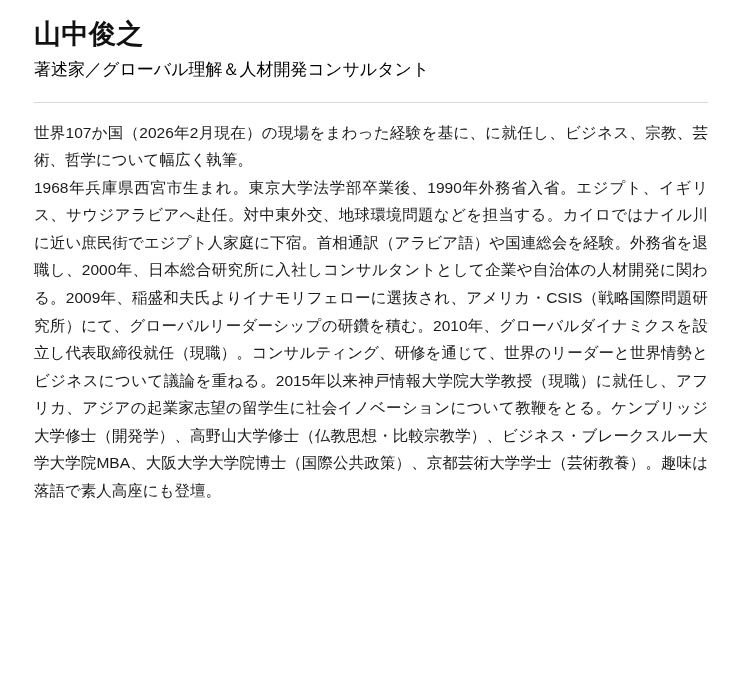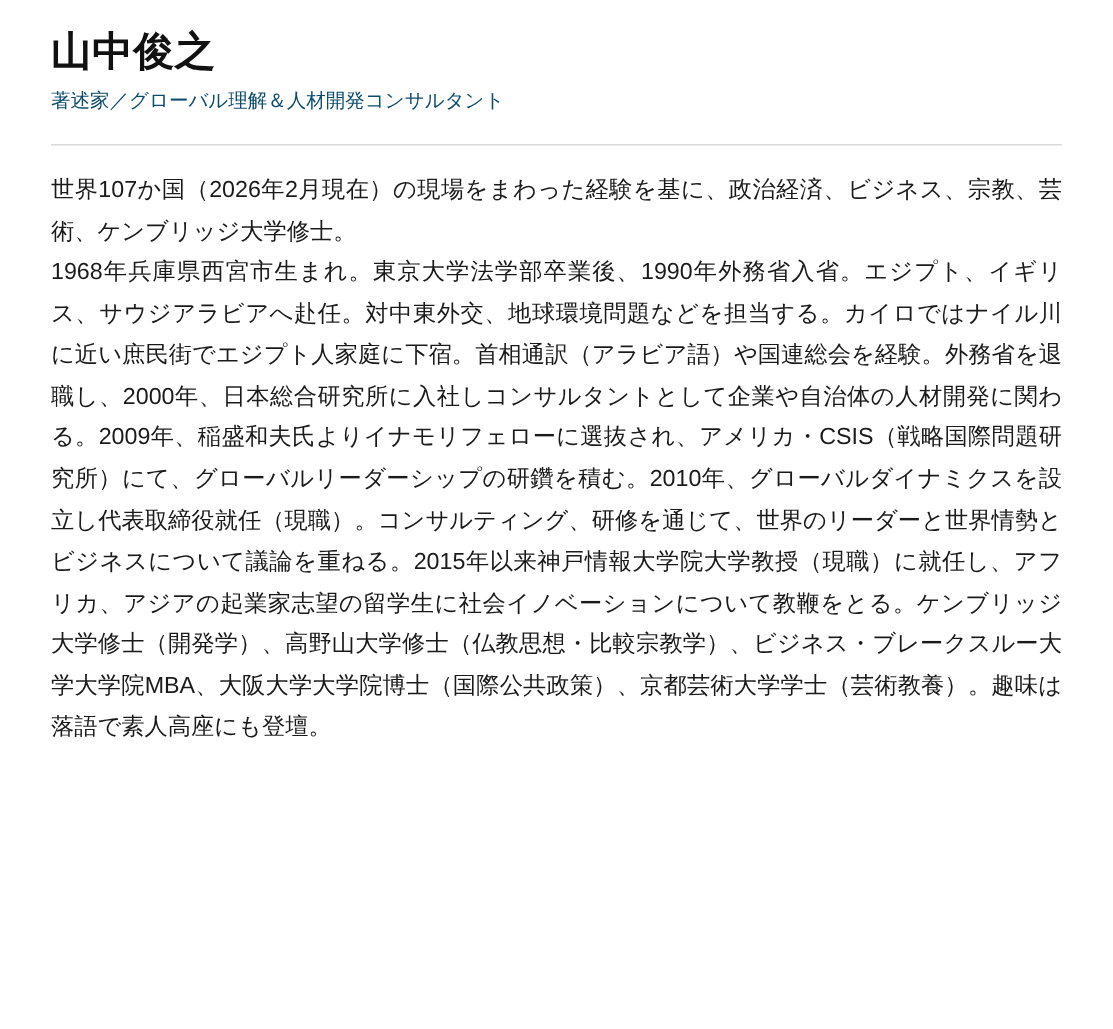--- a/index.html
+++ b/index.html
@@ -23,24 +23,24 @@
   }
   .profile-name {
     font-size: 27px;
     font-weight: bold;
     line-height: 1.25;
     letter-spacing: 0.5px;
     color: #111111;
     margin: 0 0 6px 0;
   }
   .profile-role {
-    font-size: 13px;
+    font-size: 17px;
     font-weight: normal;
     line-height: 1.4;
-    color: #0c4a6e;
+    color: #000000;
     margin: 0;
   }
   .rule {
     height: 1px;
     background: #d9d9d9;
     margin: 20px 0 16px 0;
     border: none;
   }
   .bio {
     font-size: 15.5px;
@@ -61,17 +61,17 @@
 
 <div class="page">
 
   <h1 class="profile-name">山中俊之</h1>
 
   <p class="profile-role">著述家／グローバル理解＆人材開発コンサルタント</p>
 
   <hr class="rule">
 
   <div class="bio">
-    <p>世界107か国（2026年2月現在）の現場をまわった経験を基に、政治経済、ビジネス、宗教、芸術、ケンブリッジ大学修士。</p>
+    <p>世界107か国（2026年2月現在）の現場をまわった経験を基に、に就任し、ビジネス、宗教、芸術、哲学について幅広く執筆。</p>
     <p>1968年兵庫県西宮市生まれ。東京大学法学部卒業後、1990年外務省入省。エジプト、イギリス、サウジアラビアへ赴任。対中東外交、地球環境問題などを担当する。カイロではナイル川に近い庶民街でエジプト人家庭に下宿。首相通訳（アラビア語）や国連総会を経験。外務省を退職し、2000年、日本総合研究所に入社しコンサルタントとして企業や自治体の人材開発に関わる。2009年、稲盛和夫氏よりイナモリフェローに選抜され、アメリカ・CSIS（戦略国際問題研究所）にて、グローバルリーダーシップの研鑽を積む。2010年、グローバルダイナミクスを設立し代表取締役就任（現職）。コンサルティング、研修を通じて、世界のリーダーと世界情勢とビジネスについて議論を重ねる。2015年以来神戸情報大学院大学教授（現職）に就任し、アフリカ、アジアの起業家志望の留学生に社会イノベーションについて教鞭をとる。ケンブリッジ大学修士（開発学）、高野山大学修士（仏教思想・比較宗教学）、ビジネス・ブレークスルー大学大学院MBA、大阪大学大学院博士（国際公共政策）、京都芸術大学学士（芸術教養）。趣味は落語で素人高座にも登壇。</p>
   </div>
 
 </div>
 
 </body></html>

